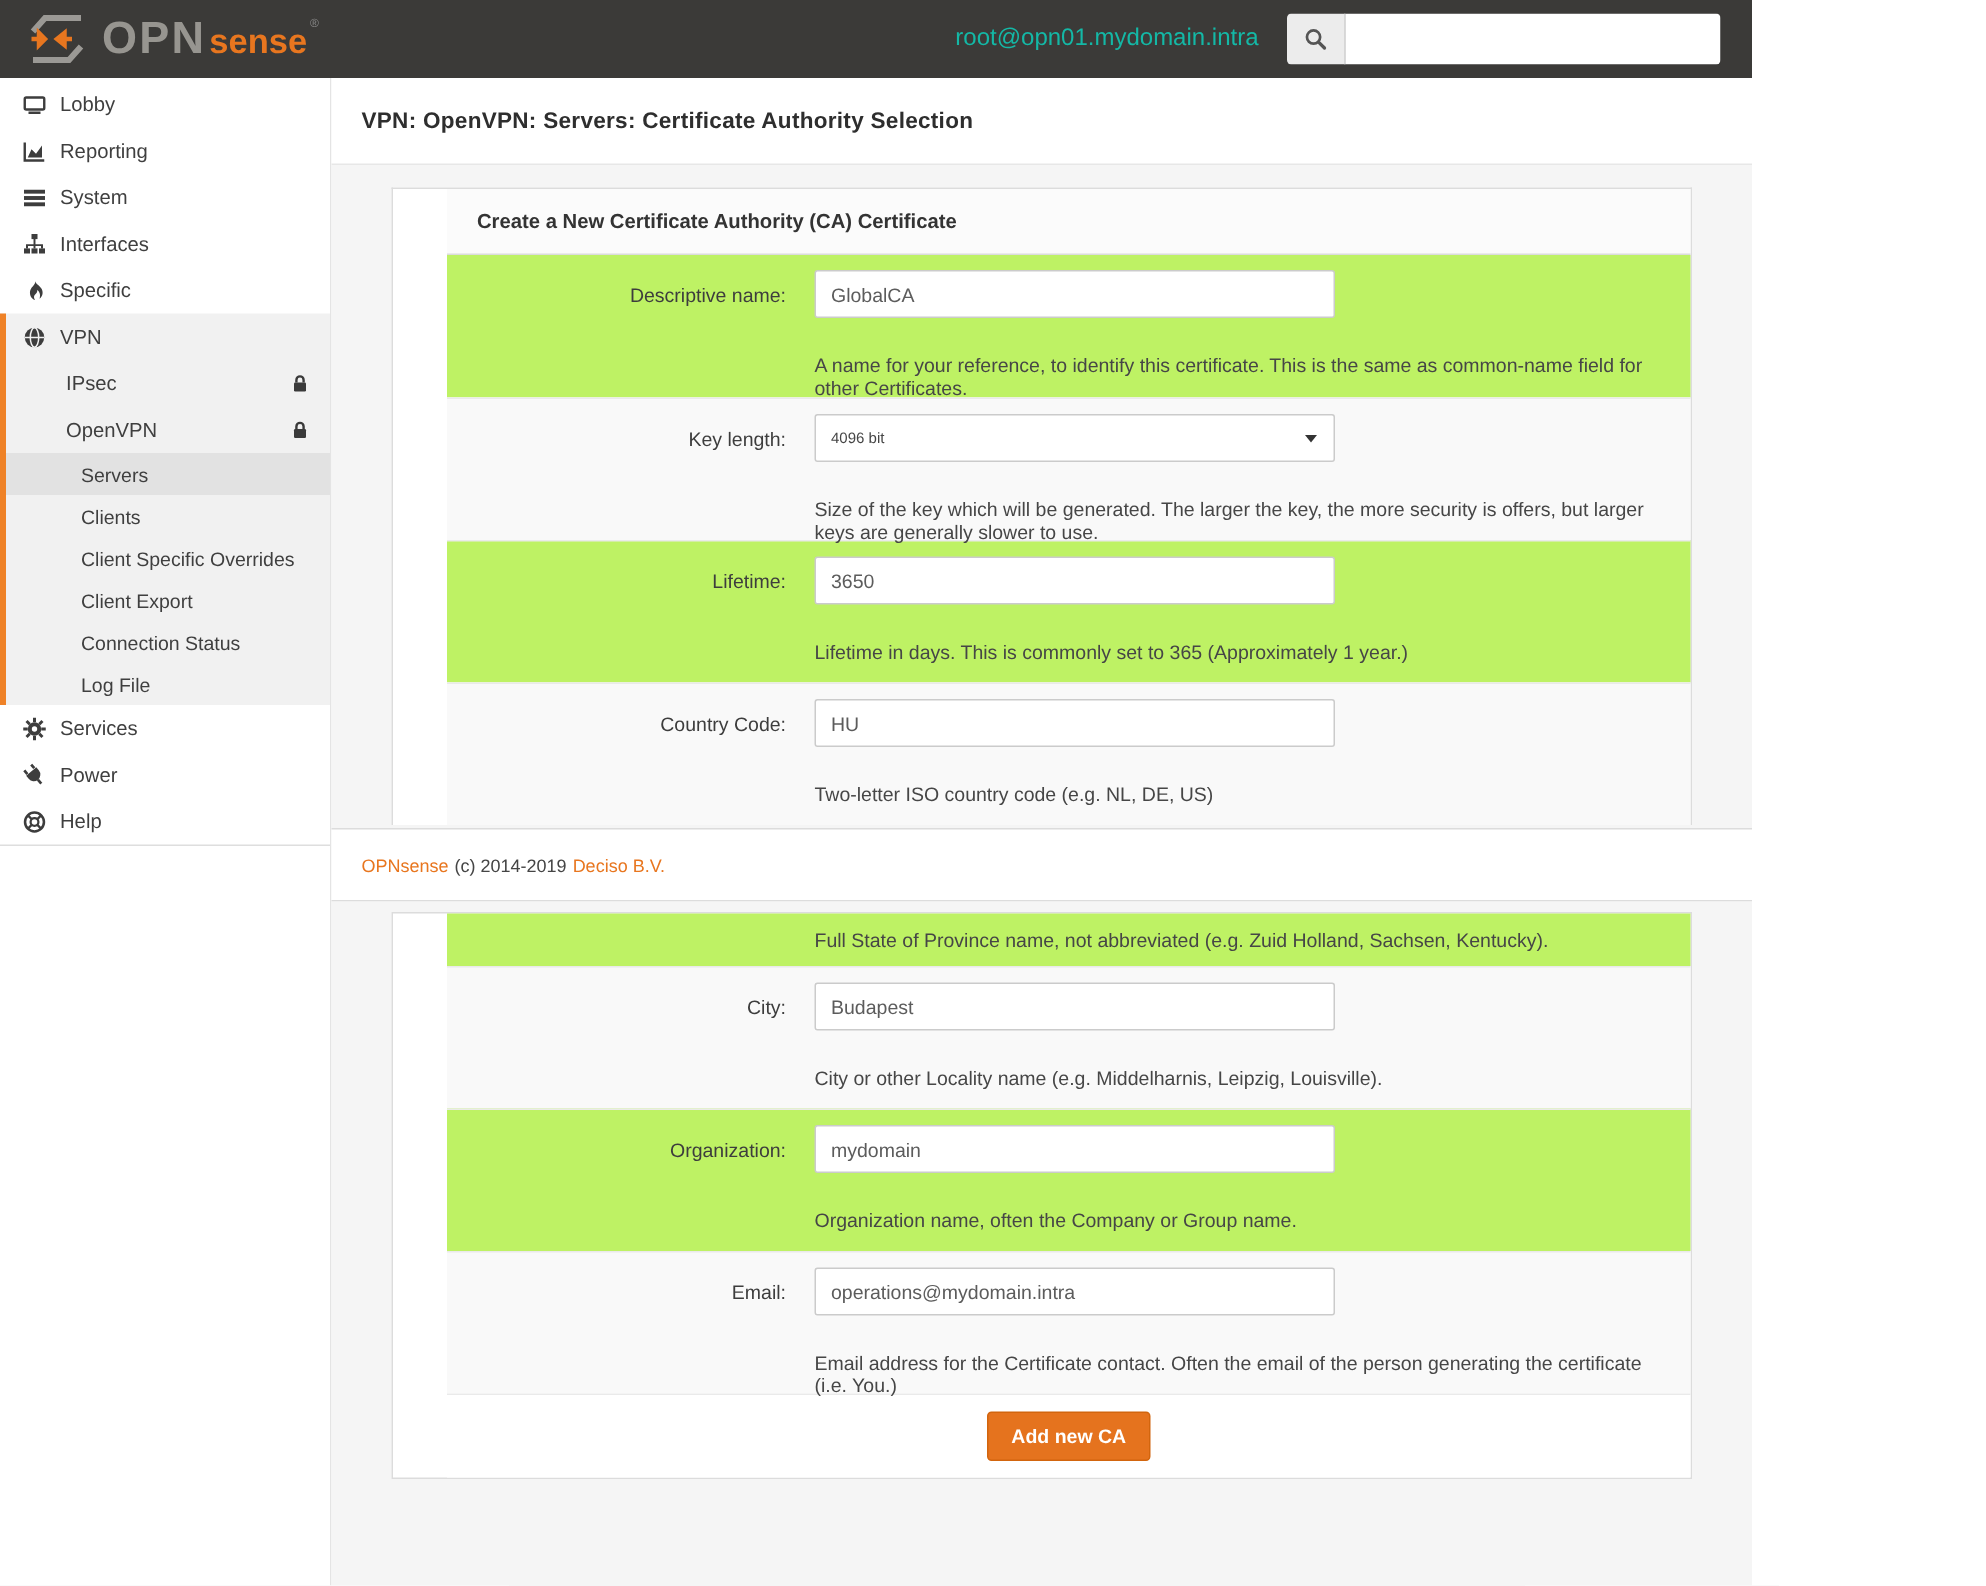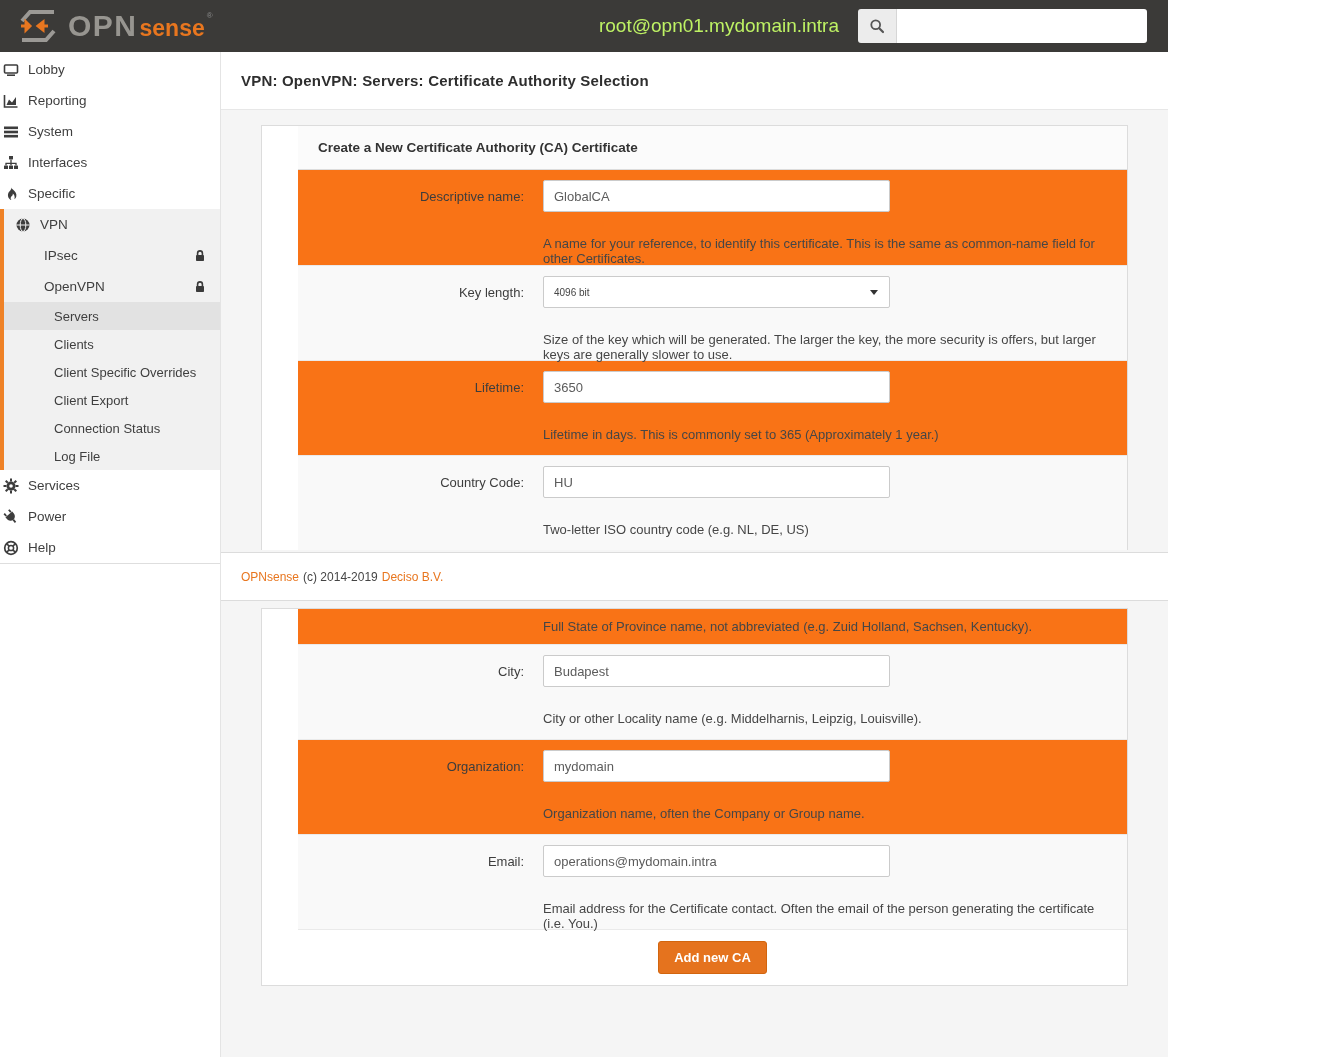--- a/index.html
+++ b/index.html
@@ -12,52 +12,52 @@
   .app { width:1168px; height:1057px; display:flex; flex-direction:column; }
 
   
   .topbar { flex:0 0 52px; background:#3b3a38; display:flex; align-items:center; }
   .brand { display:flex; align-items:center; padding-left:18px; cursor:pointer; }
   .brand-text { margin-left:10px; display:flex; align-items:baseline; }
   .brand-opn { font-size:30px; font-weight:700; color:#979590; letter-spacing:1.5px; line-height:1; }
   .brand-sense { font-size:23px; font-weight:700; color:#e8761f; margin-left:2px; line-height:1; }
   .brand-reg { font-size:8px; color:#8a8a8a; margin-left:2px; align-self:flex-start; }
   .top-right { margin-left:auto; display:flex; align-items:center; padding-right:21px; }
-  .user-label { color:#bef264; font-size:19px; margin-right:19px; }
+  .user-label { color:#14b8a6; font-size:16px; margin-right:19px; }
   .searchbox { display:flex; width:289px; height:34px; border-radius:3px; overflow:hidden; }
   .search-btn { width:39px; background:#ececec; border:none; border-right:1px solid #d6d6d6;
     display:flex; align-items:center; justify-content:center; cursor:pointer; padding:0; }
   .search-input { flex:1; border:none; outline:none; padding:0 9px; font-size:13px;
     font-family:inherit; color:#444; background:#fff; }
 
   
   .body-row { flex:1; display:flex; min-height:0; }
   .sidebar { flex:0 0 221px; background:#fff; border-right:1px solid #e4e4e4; }
   .menu { border-bottom:1px solid #dedede; padding-top:2px; }
   .mi { display:flex; align-items:center; font-size:13.5px; color:#3f3f3f; cursor:pointer; }
-  .mi.l1 { height:31px; }
+  .mi.l1 { height:31px; padding-left:12px; }
   .mi .ic { width:22px; display:flex; justify-content:center; margin-right:6px; flex:0 0 22px; }
   .vpn-section { background:#f1f1f1; border-left:4px solid #ef8227; }
   .vpn-section .mi.l1 { padding-left:8px; }
   .mi.l2 { height:31px; padding-left:40px; }
   .mi.l3 { height:28px; padding-left:50px; font-size:13px; }
   .mi.active { background:#e2e2e2; }
   .lock { margin-left:auto; margin-right:14px; display:flex; }
 
   .main { flex:1; display:flex; flex-direction:column; background:#f5f5f5; min-width:0; }
   .title-bar { flex:0 0 58px; background:#fff; border-bottom:1px solid #e7e7e7;
     display:flex; align-items:center; padding-left:20px; }
   .page-title { margin:0; font-size:15px; font-weight:600; color:#2e2e2e; letter-spacing:.2px; }
 
   .content-top { flex:0 0 442px; padding:15px 40px 0; overflow:hidden; background:#f5f5f5; }
   .panel { background:#fff; border:1px solid #dcdcdc;padding-left:36px; }
   .panel.cut { border-bottom:none; }
   .phead { height:44px; line-height:43px; padding-left:20px; font-size:13.5px; font-weight:600;
     color:#333; background:#fbfbfb; border-bottom:1px solid #dcdcdc; }
-  .frow { display:flex; height:95px; background:#f97316; }
+  .frow { display:flex; height:95px; background:#bef264; }
   .frow + .frow { border-top:1px solid #eaeaea; }
   .frow.alt { background:#f9f9f9; }
   .lcol { flex:0 0 244px; padding:19px 18px 0 0; text-align:right; font-size:13px; color:#3d3d3d; }
   .fcol { flex:1; padding:10px 20px 0 1px; min-width:0; }
   .txt { width:347px; height:32px; border:1px solid #cbcbcb; border-radius:2px; padding:0 10px;
     font-size:13px; color:#5c5c5c; background:#fff; font-family:inherit; outline:none; }
   .sel { width:347px; height:32px; border:1px solid #cbcbcb; border-radius:2px; padding:0 26px 0 10px;
     font-size:10px; color:#454545; background:#fff; display:flex; align-items:center;
     position:relative; cursor:pointer; }
   .caret { position:absolute; right:11px; top:13px; width:0; height:0;

